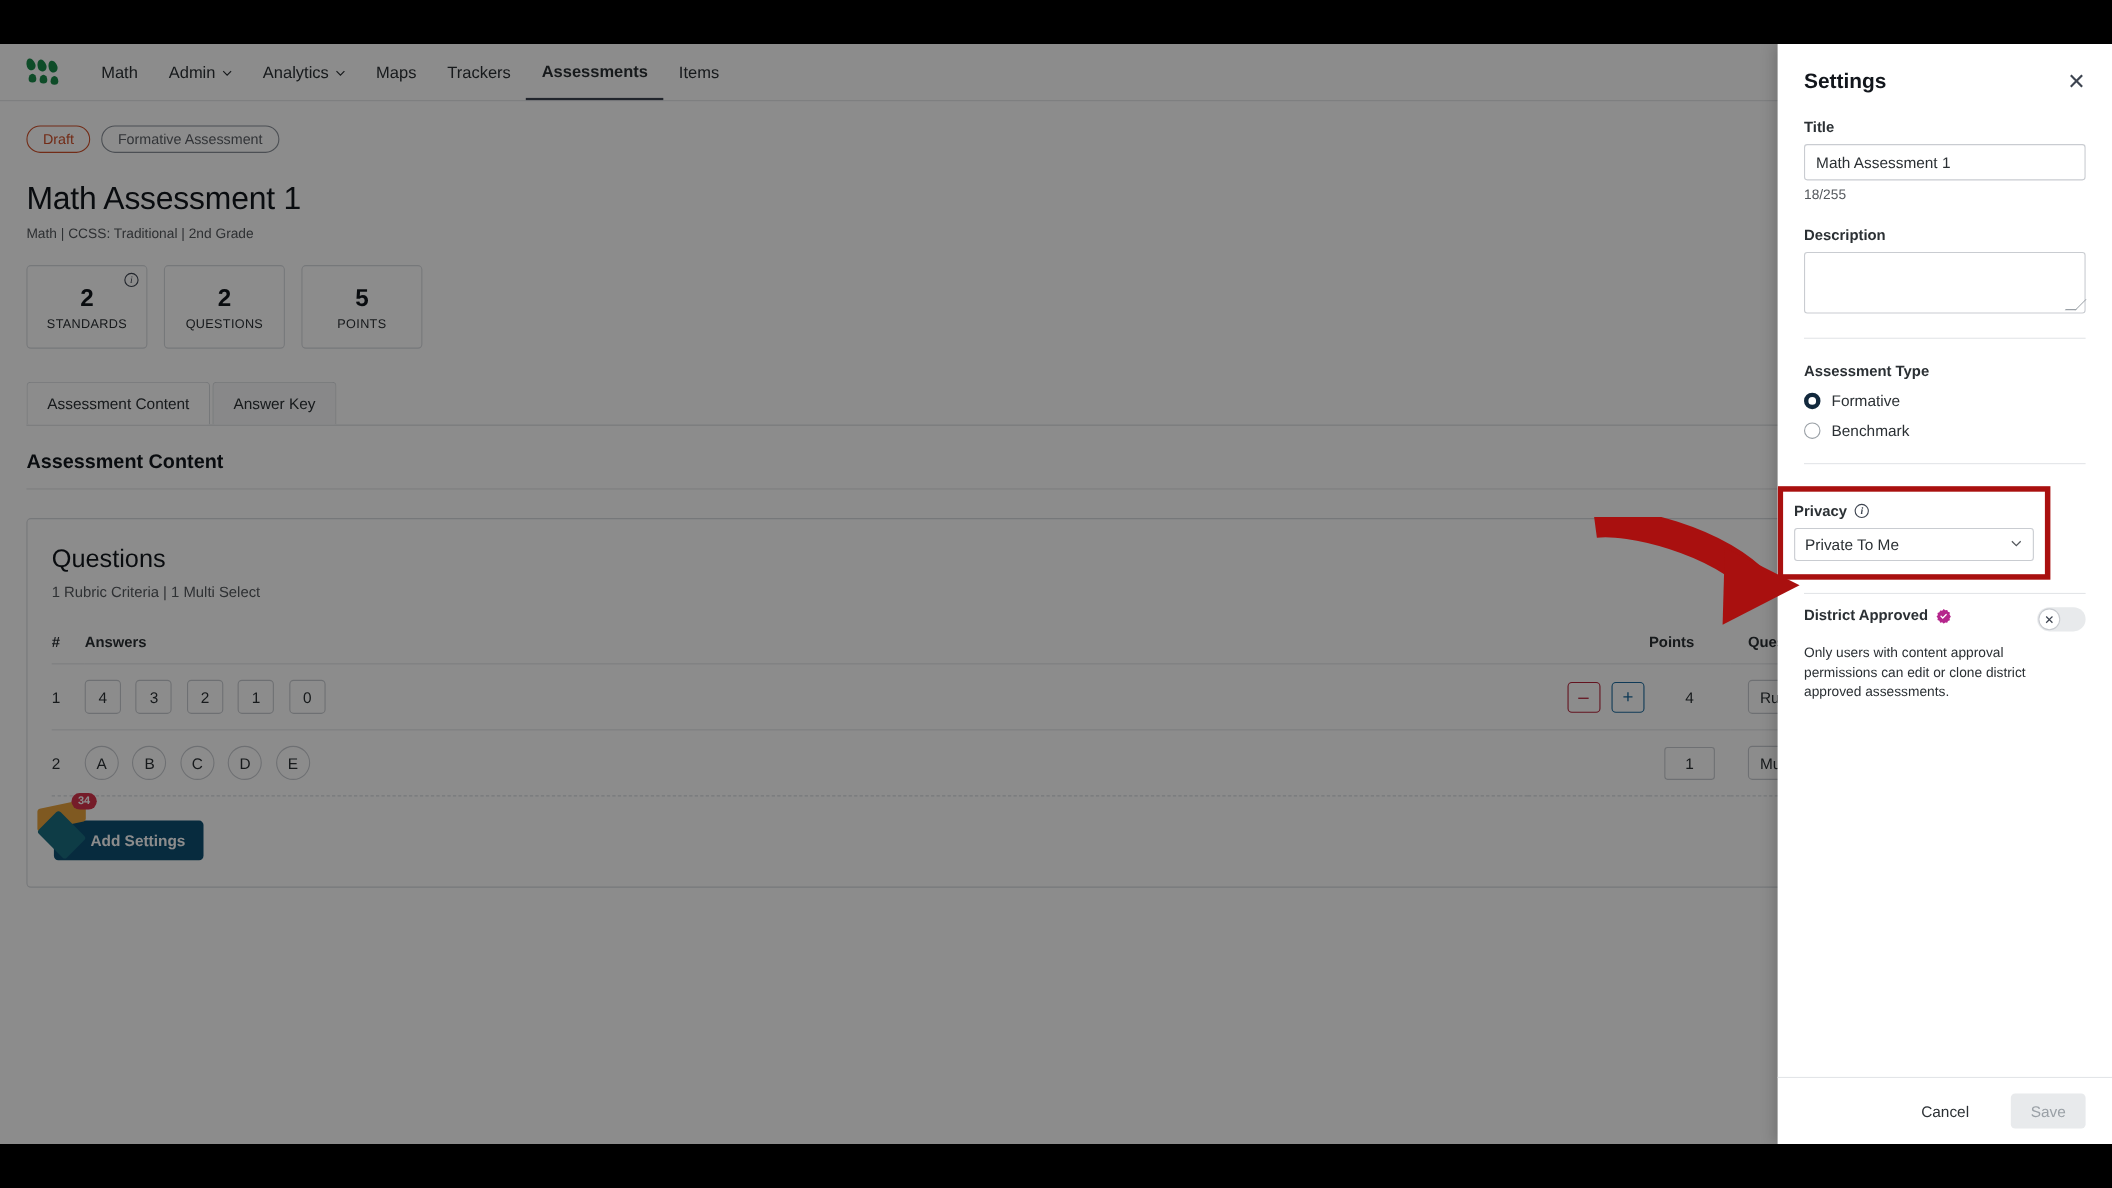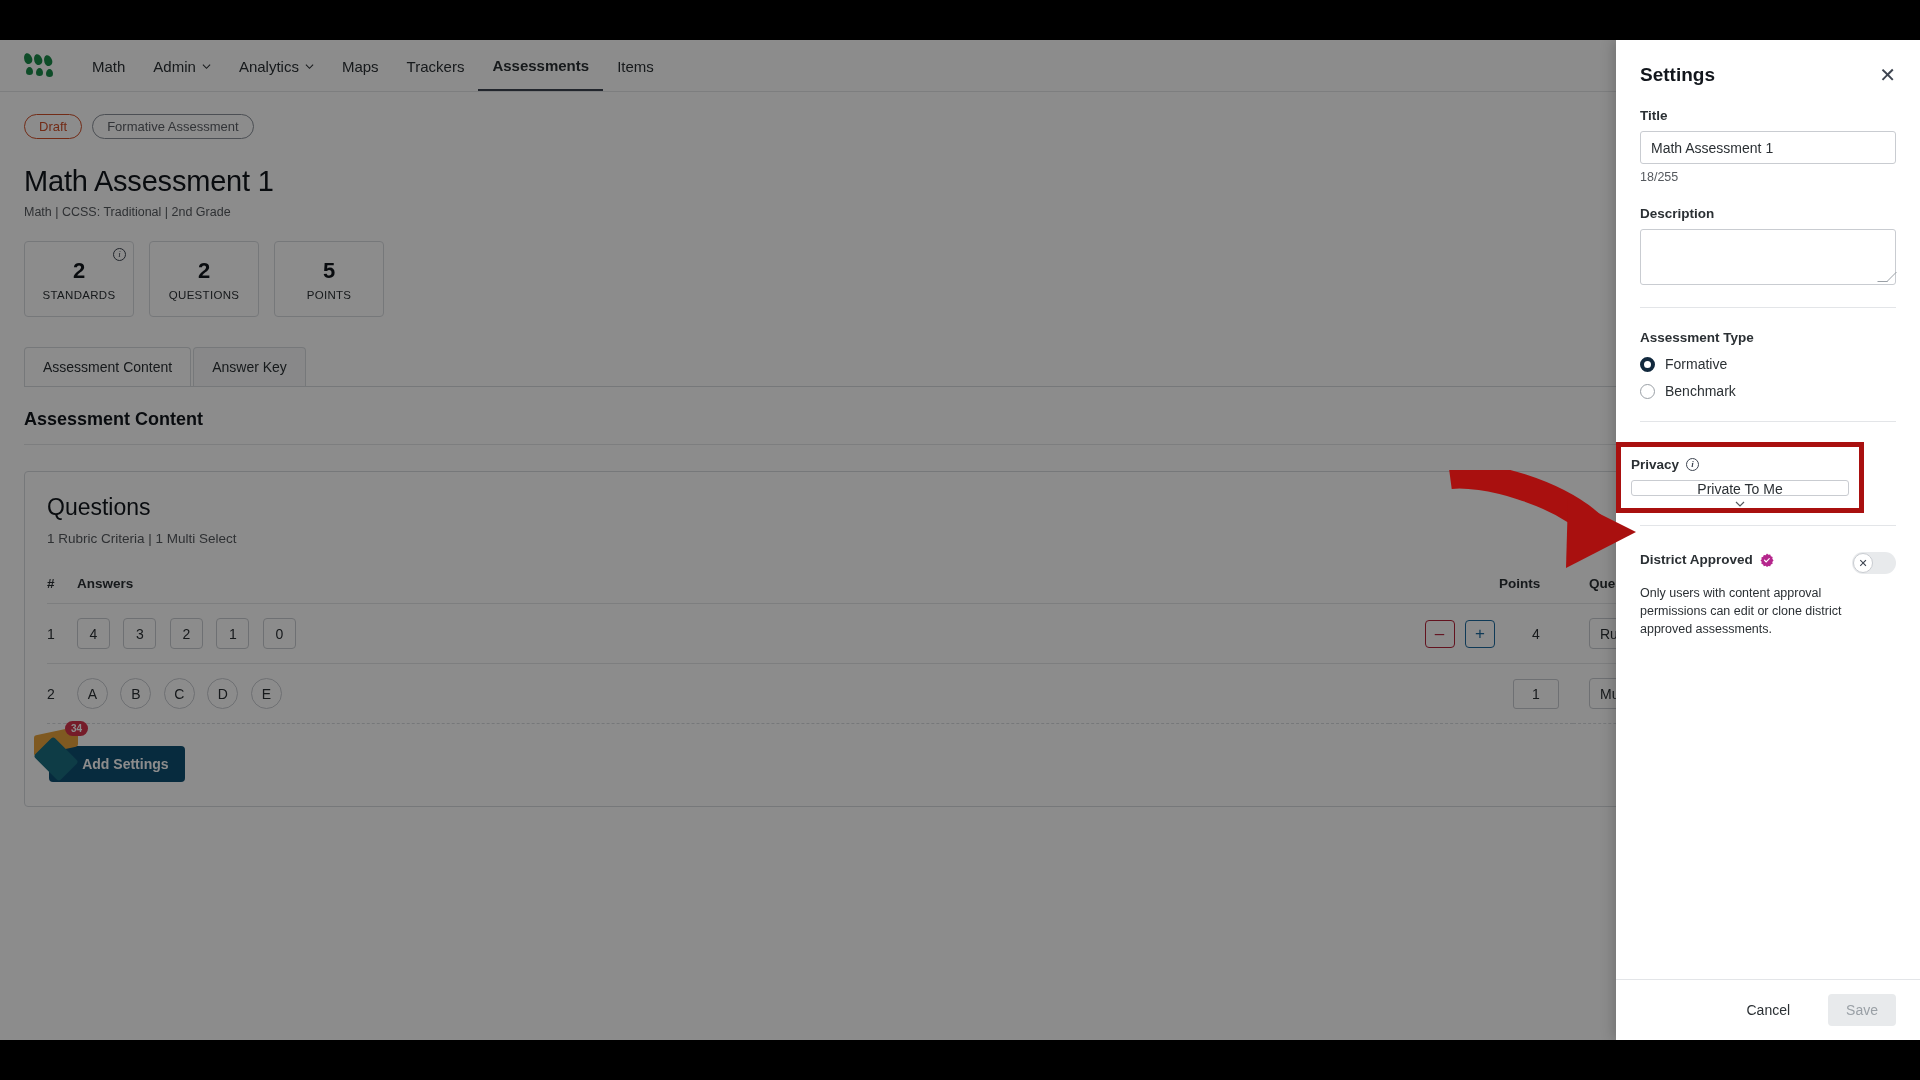--- a/index.html
+++ b/index.html
@@ -231,27 +231,26 @@
     z-index: 60;
   }
   .privacy-wrap .flabel { margin-top: 0; }
   .inline-i {
     width: 13px; height: 13px; border-radius: 50%; border: 1px solid #3d4450;
     font-size: 9px; font-style: italic; color: #3d4450;
     display: inline-flex; align-items: center; justify-content: center;
     font-family: "Liberation Serif", serif; line-height: 1;
   }
   .selsm {
-    width: 100%; height: 16px; border: 1px solid #c9ccd1; border-radius: 3px;
+    width: 100%; height: 30px; border: 1px solid #c9ccd1; border-radius: 3px;
     margin-top: 8px; padding: 0 9px; font-size: 14px; color: #2b3034;
     display: flex; align-items: center; justify-content: space-between; background: #fff;
     cursor: pointer;
-    flex-direction: column;
-  }
-  .da-row { display: flex; align-items: flex-start; justify-content: space-between; margin-top: 26px; }
+  }
+  .da-row { display: flex; align-items: flex-start; justify-content: space-between; margin-top: 12px; }
   .da-title { font-size: 13.5px; font-weight: bold; color: #2b3034; display: flex; align-items: center; gap: 7px; }
   .verified { width: 14px; height: 14px; }
   .toggle {
     width: 44px; height: 22px; border-radius: 999px; background: #e8eaec;
     position: relative; cursor: pointer;
   }
   .toggle .knob {
     position: absolute; left: 1px; top: 1px; width: 20px; height: 20px;
     background: #fff; border: 1px solid #c9ccd1; border-radius: 50%;
     display: flex; align-items: center; justify-content: center;

